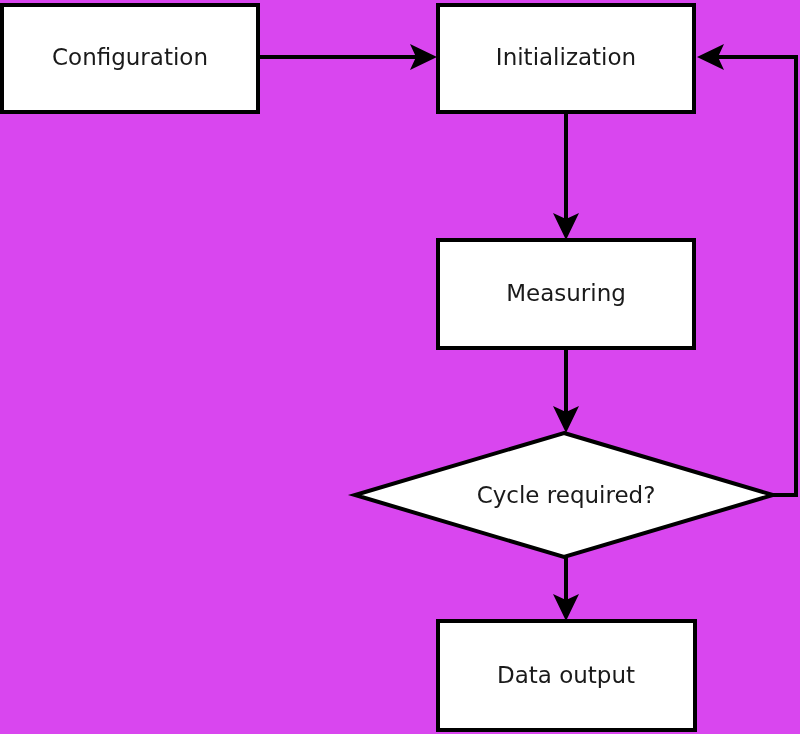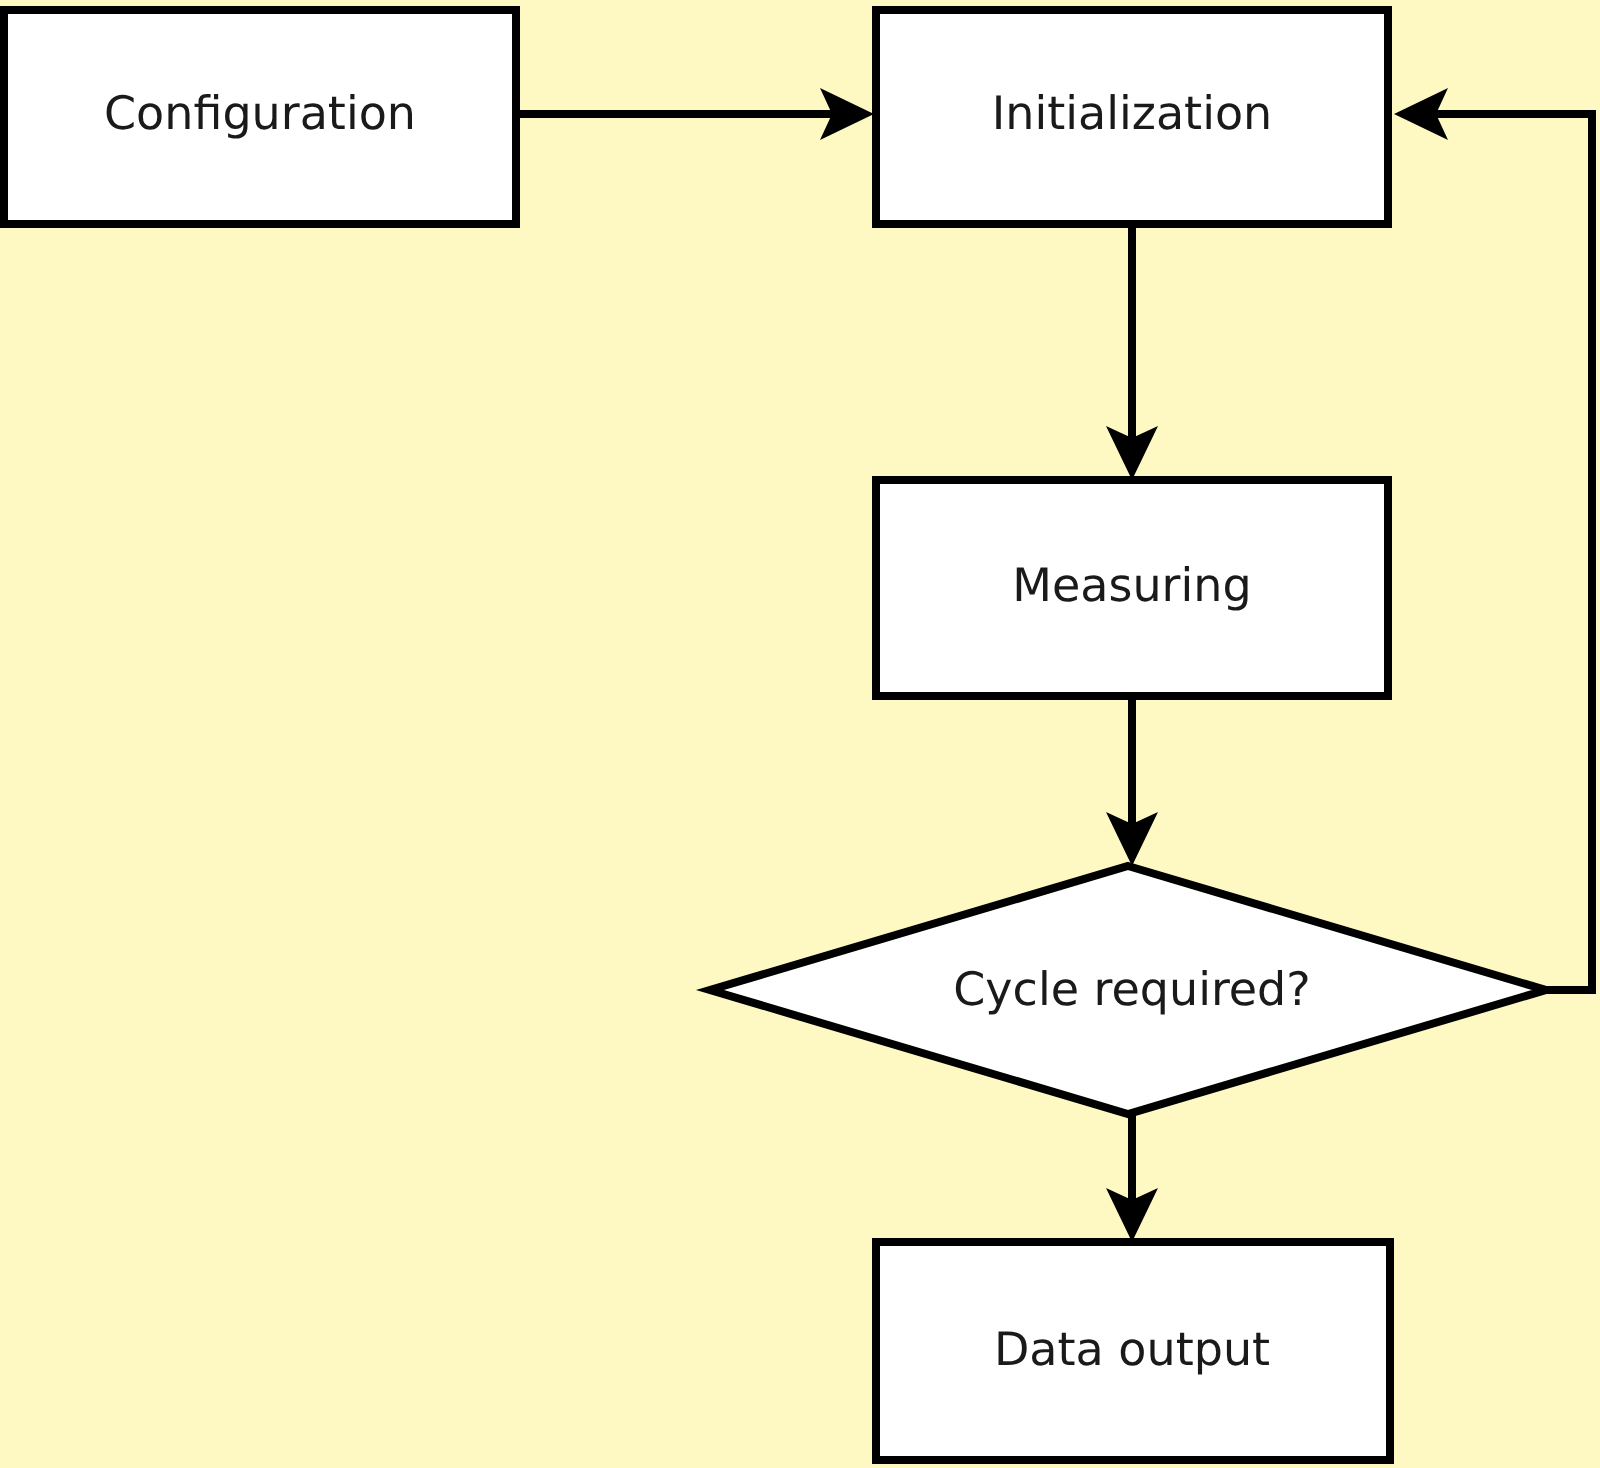--- a/index.html
+++ b/index.html
@@ -10,21 +10,21 @@
   body {
     width: 800px;
     height: 734px;
     overflow: hidden;
     font-family: "DejaVu Sans", sans-serif;
   }
   #flowchart-root {
     position: relative;
     width: 800px;
     height: 734px;
-    background: #fef9c3;
+    background: #d946ef;
   }
   svg#flow-svg {
     display: block;
     width: 800px;
     height: 734px;
   }
   .node-shape {
     fill: #ffffff;
     stroke: #000000;
     stroke-width: 4;

